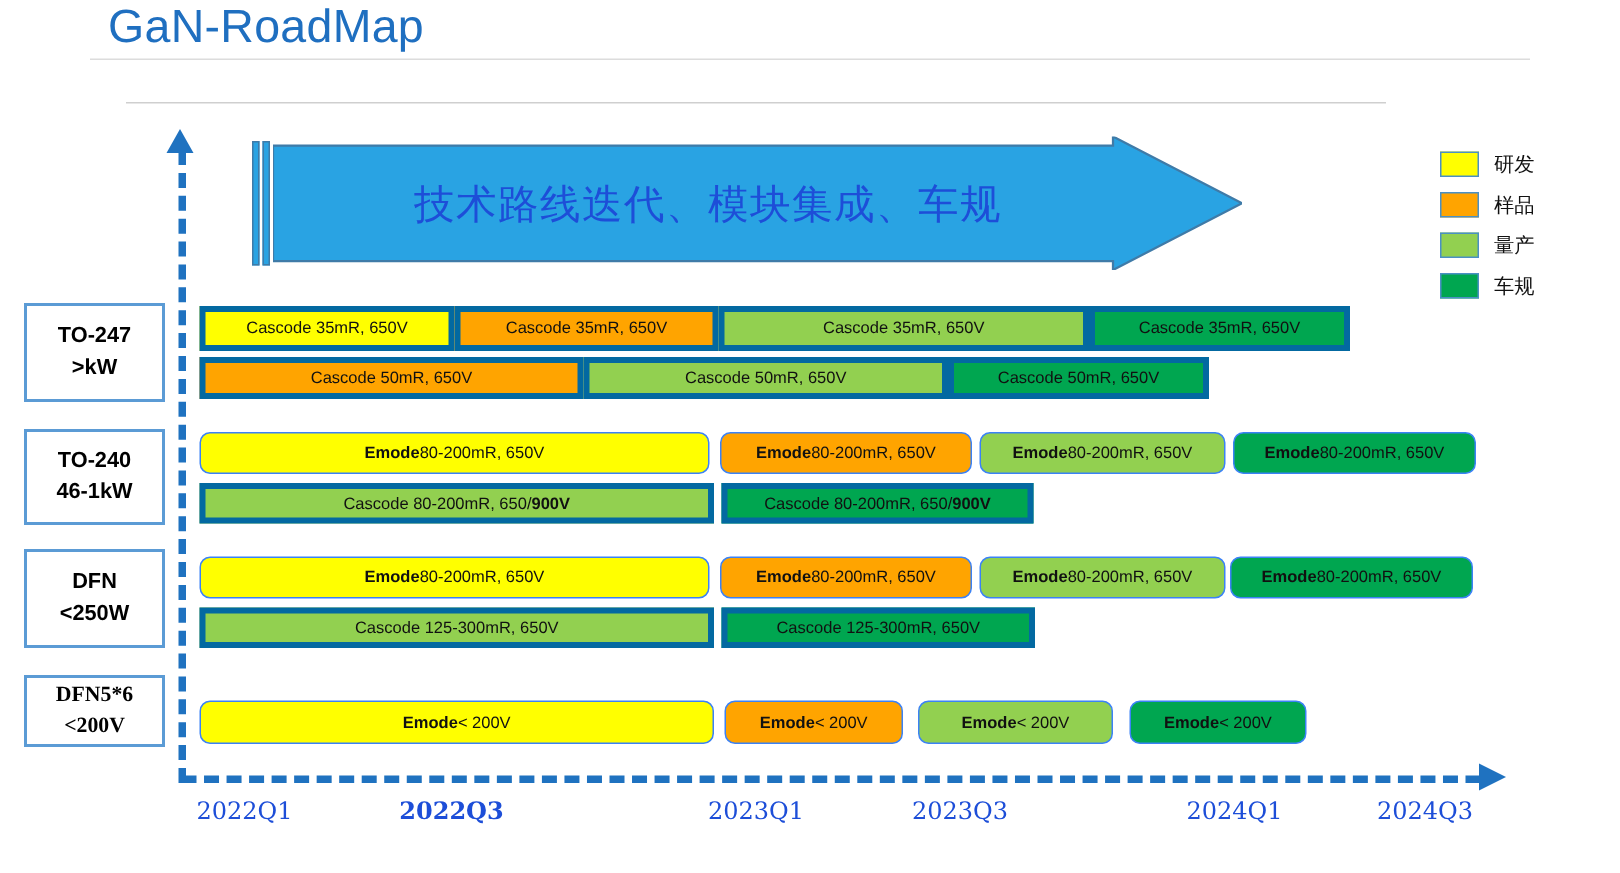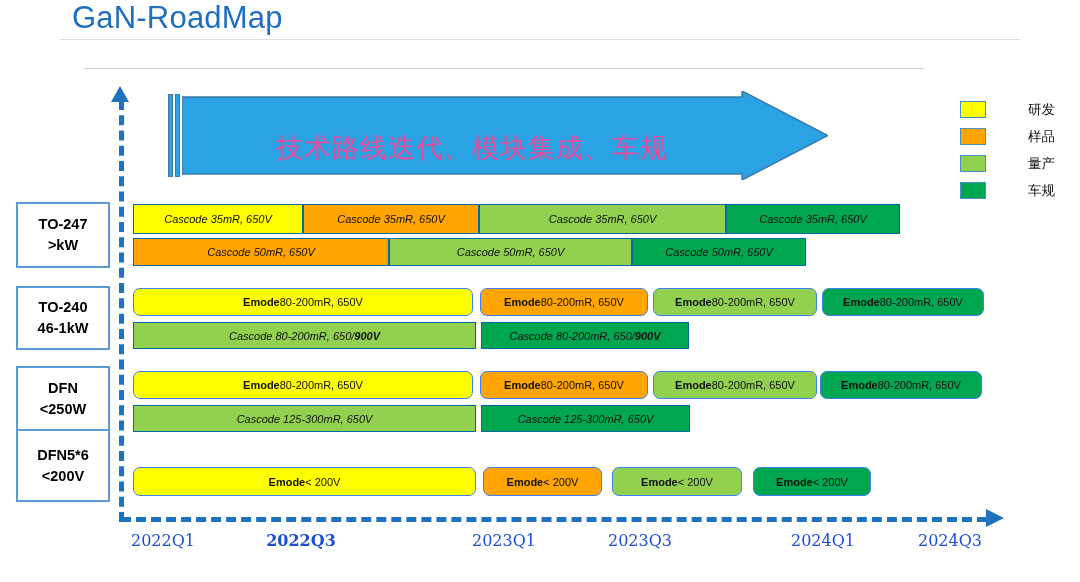--- a/index.html
+++ b/index.html
@@ -103,29 +103,29 @@
   #big-arrow {
     position: absolute;
     left: 14px;
     top: 0px;
     width: 646px;
     height: 89px;
   }
   #big-arrow-label {
     position: absolute;
     left: 14px;
-    top: 12px;
+    top: 0px;
     width: 580px;
     height: 89px;
     display: flex;
     align-items: center;
     justify-content: center;
     font-family: "DejaVu Serif", "Liberation Serif", serif;
     font-size: 27px;
-    color: #ec4899;
+    color: #1d4ed8;
     letter-spacing: 1px;
     pointer-events: none;
   }
 
   
   .row-label {
     position: absolute;
     left: 16px;
     width: 94px;
     box-sizing: border-box;
@@ -148,38 +148,37 @@
     box-sizing: border-box;
     display: flex;
     align-items: center;
     justify-content: center;
     font-size: 11px;
     color: #111;
     white-space: nowrap;
     overflow: hidden;
   }
   .bar b { font-weight: bold; }
-  .bar.sq { border: 1px solid #0369a1; border-radius: 0; font-style: italic; }
+  .bar.sq { border: 4px solid #0369a1; border-radius: 0; }
   .bar.rnd { border: 1px solid #3b82f6; border-radius: 7px; }
   .bar.yellow   { background: #FFFF00; }
   .bar.orange   { background: #FFA400; }
   .bar.lgreen   { background: #92D050; }
   .bar.dgreen   { background: #00A650; }
 
   
   #legend {
     position: absolute;
     left: 960px;
     top: 96px;
   }
   .legend-row {
     display: flex;
     align-items: center;
     height: 27px;
-    gap: 32px;
   }
   .legend-swatch {
     width: 26px;
     height: 17px;
     box-sizing: border-box;
     border: 1px solid #4A90C4;
     margin-right: 10px;
   }
   .legend-text {
     font-family: "DejaVu Sans", "Liberation Sans", sans-serif;
@@ -225,21 +224,21 @@
   <span>&gt;kW</span>
 </div>
 <div class="row-label" id="row-label-1" style="top:286px;height:64px;">
   <span>TO-240</span>
   <span>46-1kW</span>
 </div>
 <div class="row-label" id="row-label-2" style="top:366px;height:66px;">
   <span>DFN</span>
   <span>&lt;250W</span>
 </div>
-<div class="row-label" id="row-label-3" style="top:429px;height:73px;">
+<div class="row-label" id="row-label-3" style="top:450px;height:48px;font-family:Liberation Serif, serif;">
   <span>DFN5*6</span>
   <span>&lt;200V</span>
 </div>
 
 <div class="bar sq yellow" style="left:133px;top:204px;width:170px;height:30px;">
   <span>Cascode  35mR, 650V</span>
 </div>
 <div class="bar sq orange" style="left:303px;top:204px;width:176px;height:30px;">
   <span>Cascode  35mR, 650V</span>
 </div>

